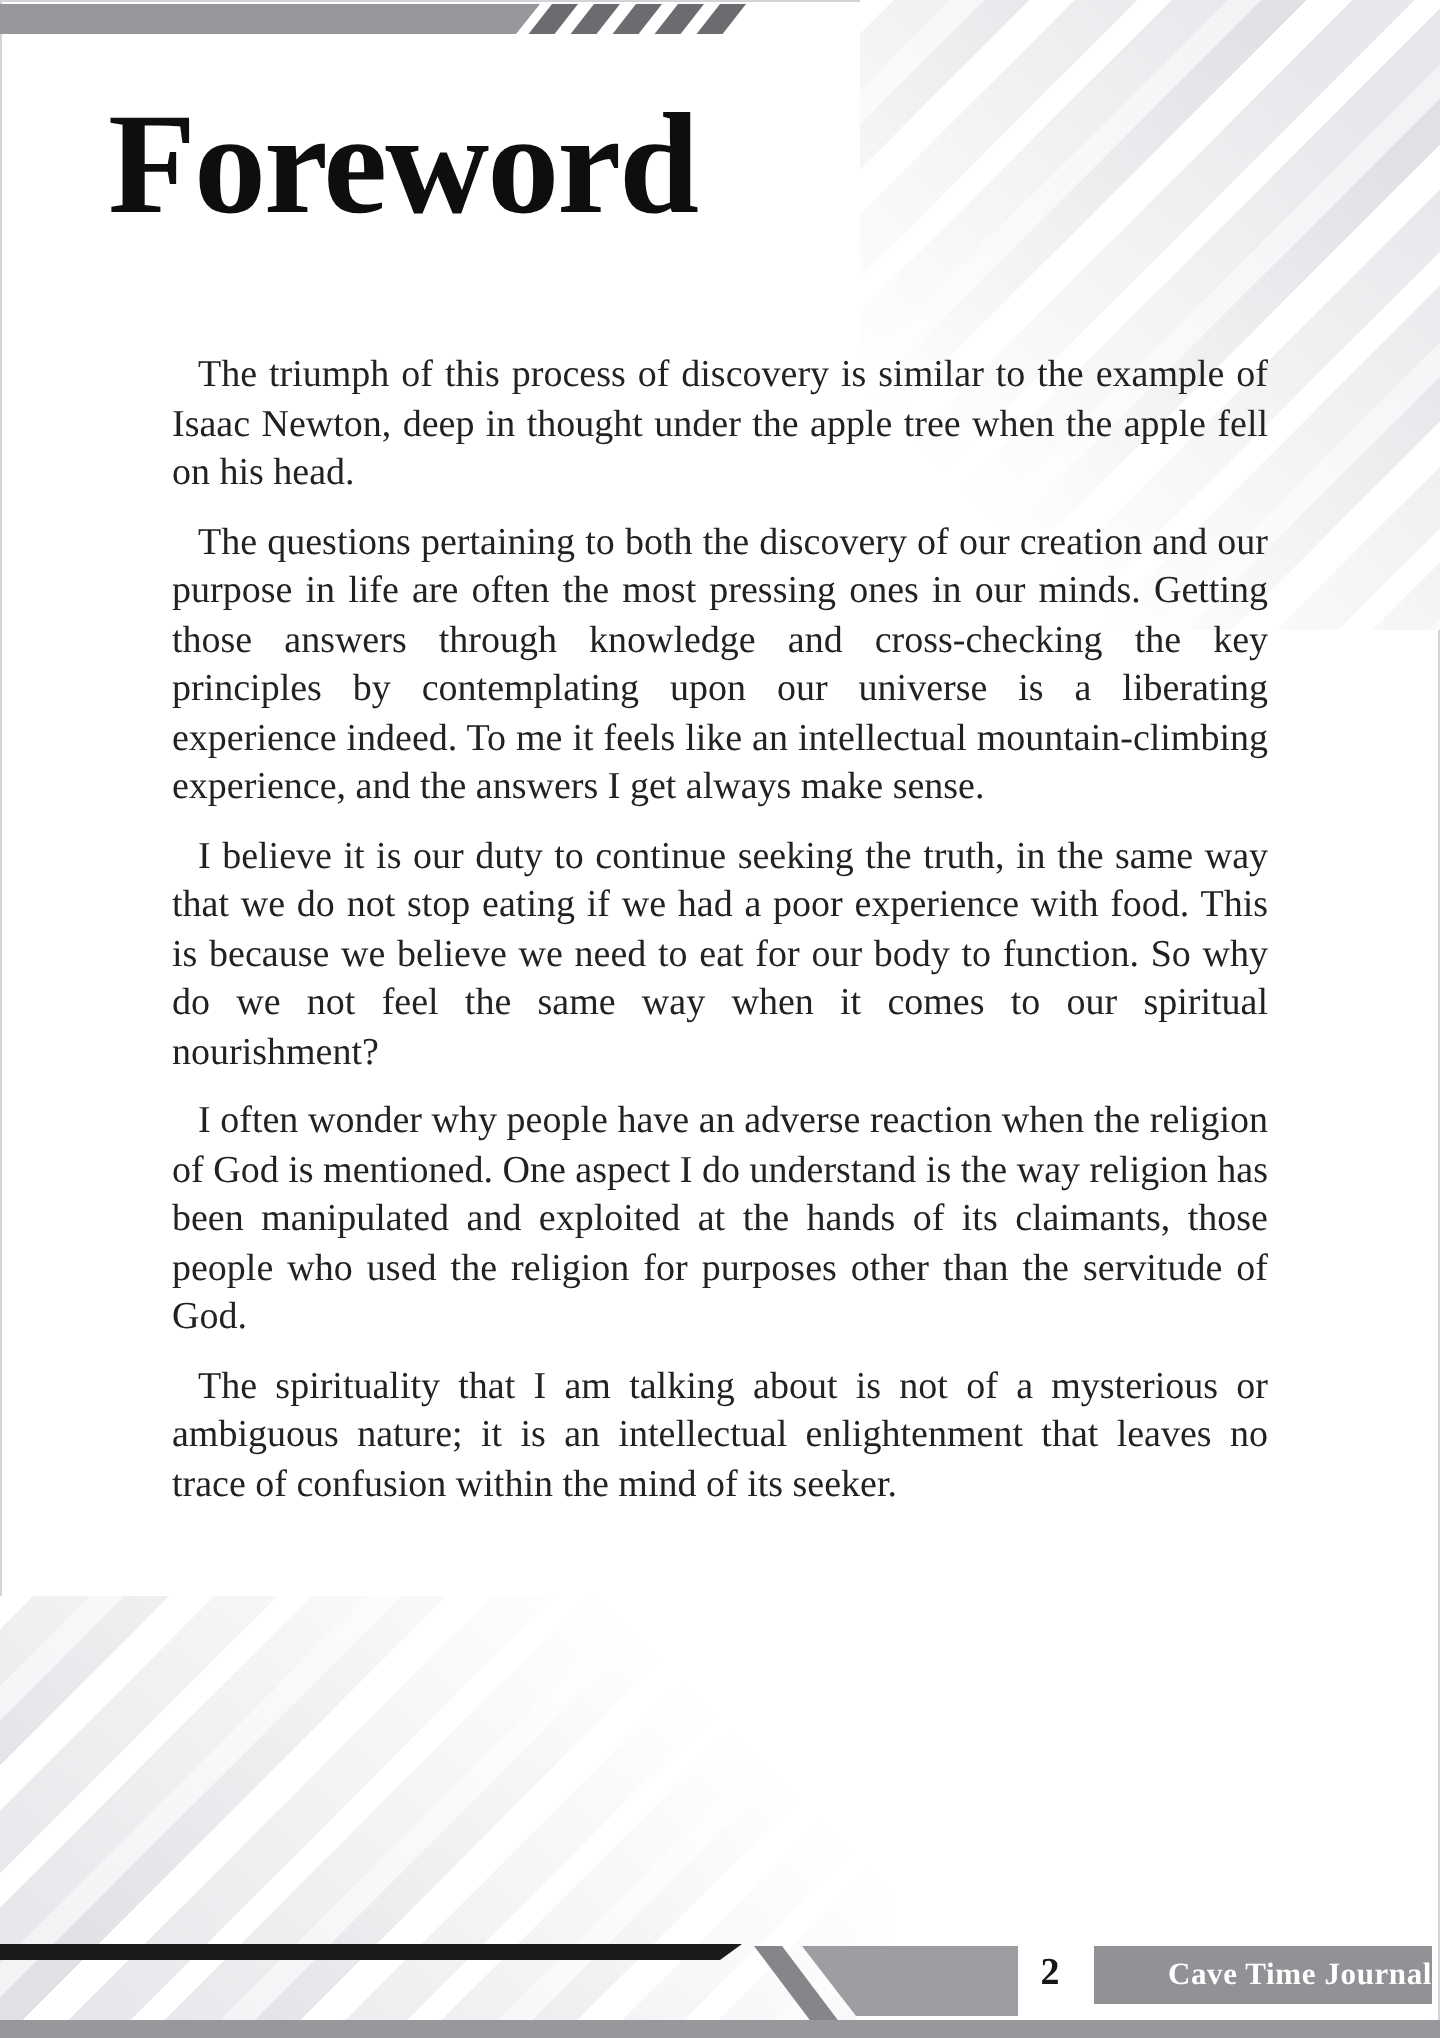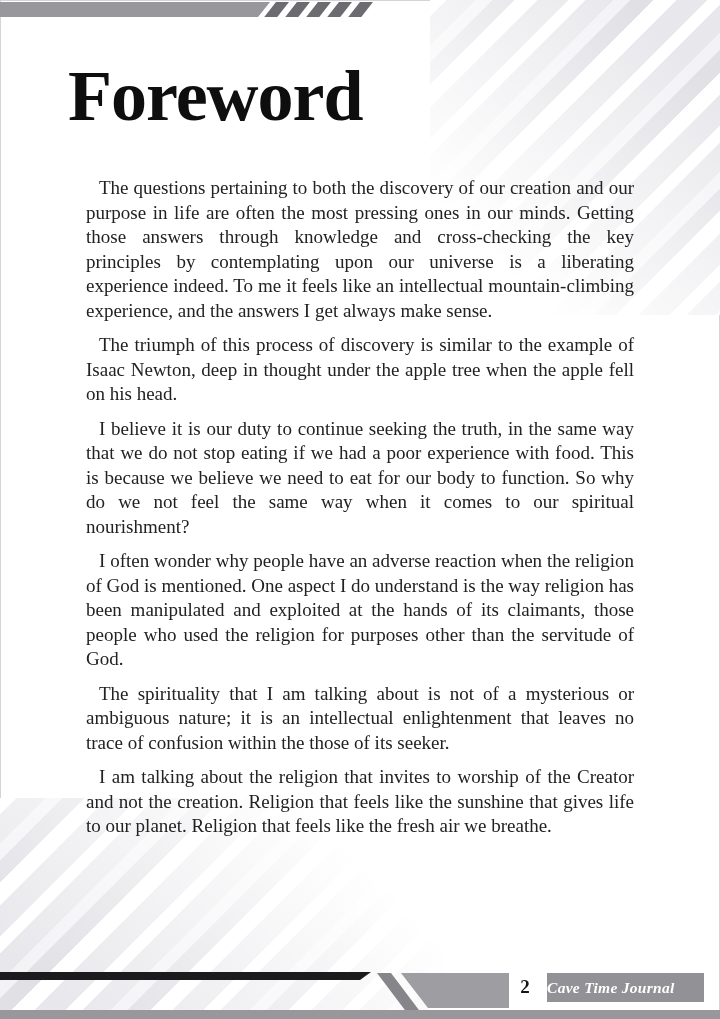--- a/index.html
+++ b/index.html
@@ -68,21 +68,21 @@
   .top-stripes{
     position:absolute;z-index:2;
     left:276px;top:2px;height:15px;
     display:flex;gap:8px;
     transform:skewX(-38deg);
     transform-origin:0 0;
   }
   .top-stripes .stripe{width:13px;height:15px;background:var(--stripe-dark);}
   .page-title{
     position:absolute;z-index:3;
-    left:52px;top:44px;margin:16px;
+    left:52px;top:44px;margin:2px;
     font-size:72px;font-weight:bold;line-height:1;
     letter-spacing:-1px;
     color:var(--title-color);
   }
 
   
   .content{
     position:absolute;z-index:2;
     left:86px;top:176px;width:548px;
     font-size:19px;line-height:24.5px;
@@ -112,23 +112,23 @@
     clip-path:polygon(0 0,100% 0,100% 100%,27px 100%);
   }
   .page-number{
     position:absolute;z-index:3;
     left:505px;top:973px;width:40px;height:28px;
     line-height:28px;text-align:center;
     font-size:19px;font-weight:bold;color:#161617;
   }
   .journal-box{
     position:absolute;z-index:3;
-    left:547px;top:973px;width:157px;height:29px;
+    left:547px;top:973px;width:169px;height:29px;
     background:var(--box-gray);
-    display:flex;align-items:center;justify-content:flex-start;font-style:italic;
+    display:flex;align-items:center;justify-content:flex-end;
   }
   .journal-box span{
     color:#ffffff;font-size:15.5px;font-weight:bold;letter-spacing:0.3px;
   }
   .footer-bottom-bar{
     position:absolute;z-index:3;
     left:0;top:1010px;width:720px;height:9px;
     background:var(--bottom-bar-gray);
   }
 </style>
@@ -146,26 +146,25 @@
       <span class="stripe"></span>
       <span class="stripe"></span>
       <span class="stripe"></span>
       <span class="stripe"></span>
       <span class="stripe"></span>
     </div>
     <h1 class="page-title">Foreword</h1>
   </header>
 
   <main class="content">
+    <p>The triumph of this process of discovery is similar to the example of Isaac Newton, deep in thought under the apple tree when the apple fell on his head.</p>
     <p>The questions pertaining to both the discovery of our creation and our purpose in life are often the most pressing ones in our minds. Getting those answers through knowledge and cross-checking the key principles by contemplating upon our universe is a liberating experience indeed. To me it feels like an intellectual mountain-climbing experience, and the answers I get always make sense.</p>
-    <p>The triumph of this process of discovery is similar to the example of Isaac Newton, deep in thought under the apple tree when the apple fell on his head.</p>
     <p>I believe it is our duty to continue seeking the truth, in the same way that we do not stop eating if we had a poor experience with food. This is because we believe we need to eat for our body to function. So why do we not feel the same way when it comes to our spiritual nourishment?</p>
     <p>I often wonder why people have an adverse reaction when the religion of God is mentioned. One aspect I do understand is the way religion has been manipulated and exploited at the hands of its claimants, those people who used the religion for purposes other than the servitude of God.</p>
-    <p>The spirituality that I am talking about is not of a mysterious or ambiguous nature; it is an intellectual enlightenment that leaves no trace of confusion within the those of its seeker.</p>
-    <p>I am talking about the religion that invites to worship of the Creator and not the creation. Religion that feels like the sunshine that gives life to our planet. Religion that feels like the fresh air we breathe.</p>
+    <p>The spirituality that I am talking about is not of a mysterious or ambiguous nature; it is an intellectual enlightenment that leaves no trace of confusion within the mind of its seeker.</p>
   </main>
 
   <footer>
     <div class="footer-black-bar"></div>
     <div class="footer-diagonal-stripe"></div>
     <div class="footer-trapezoid"></div>
     <div class="page-number">2</div>
     <div class="journal-box">
       <span>Cave Time Journal</span>
     </div>

